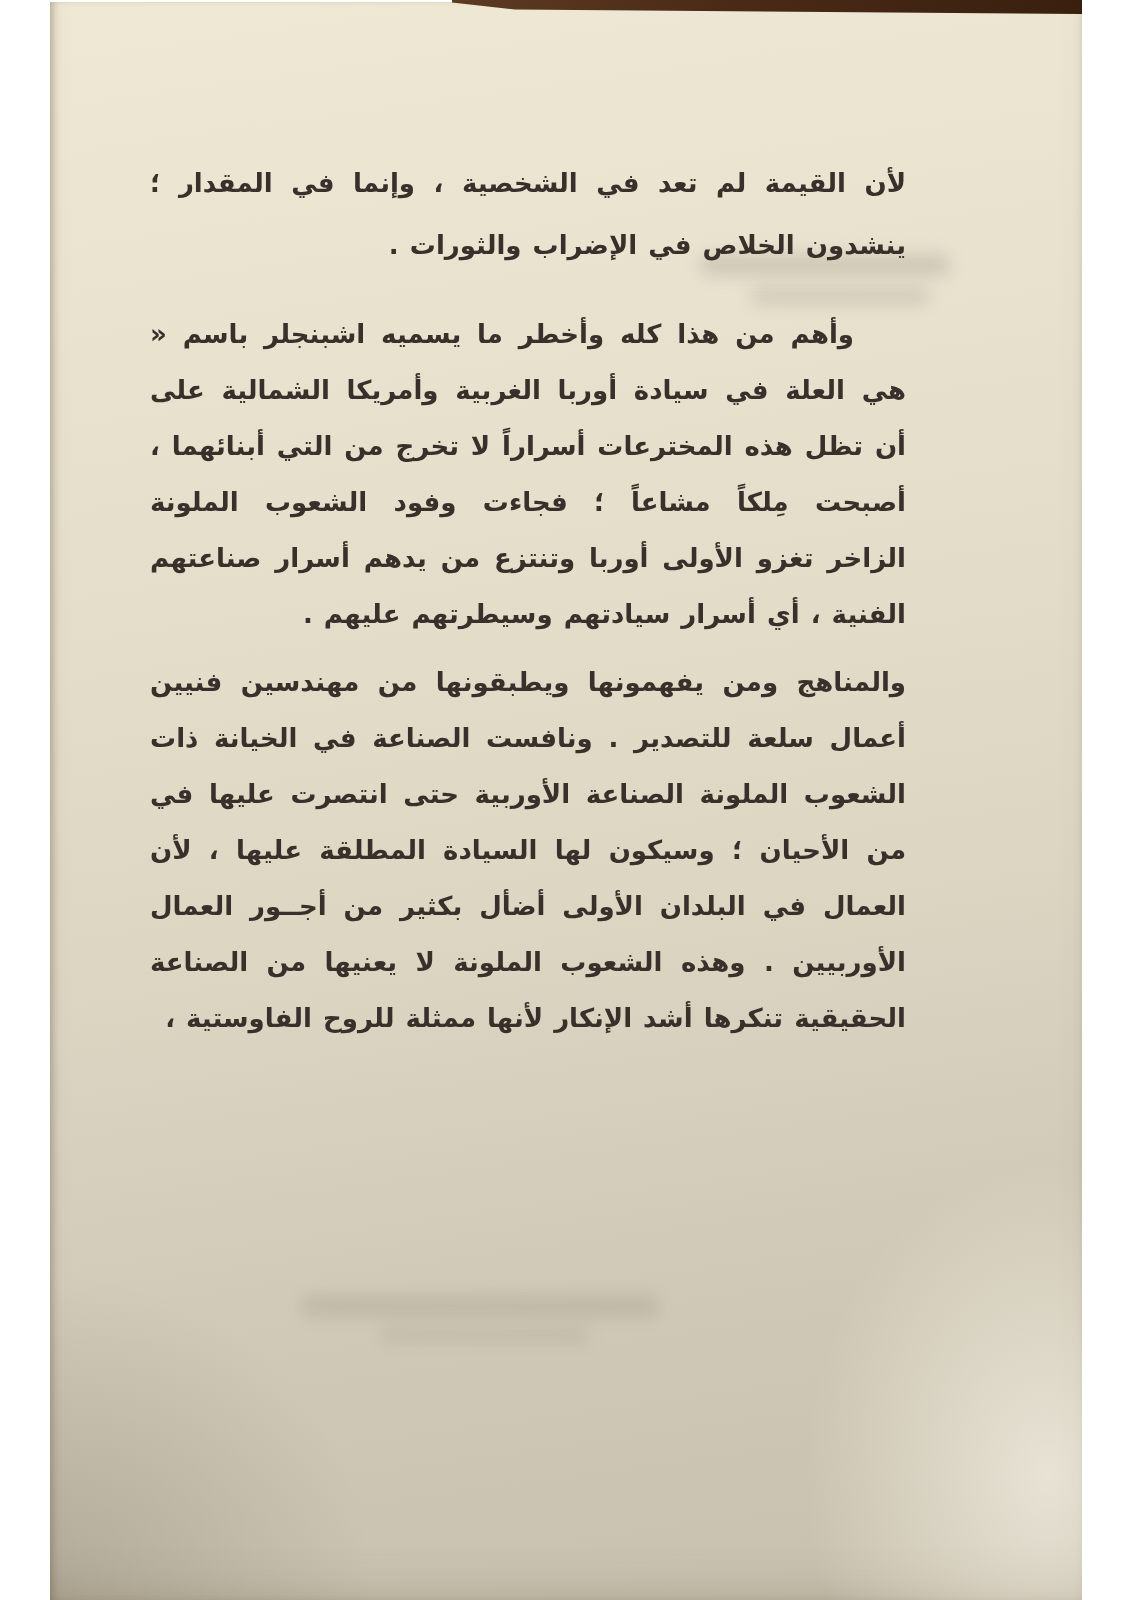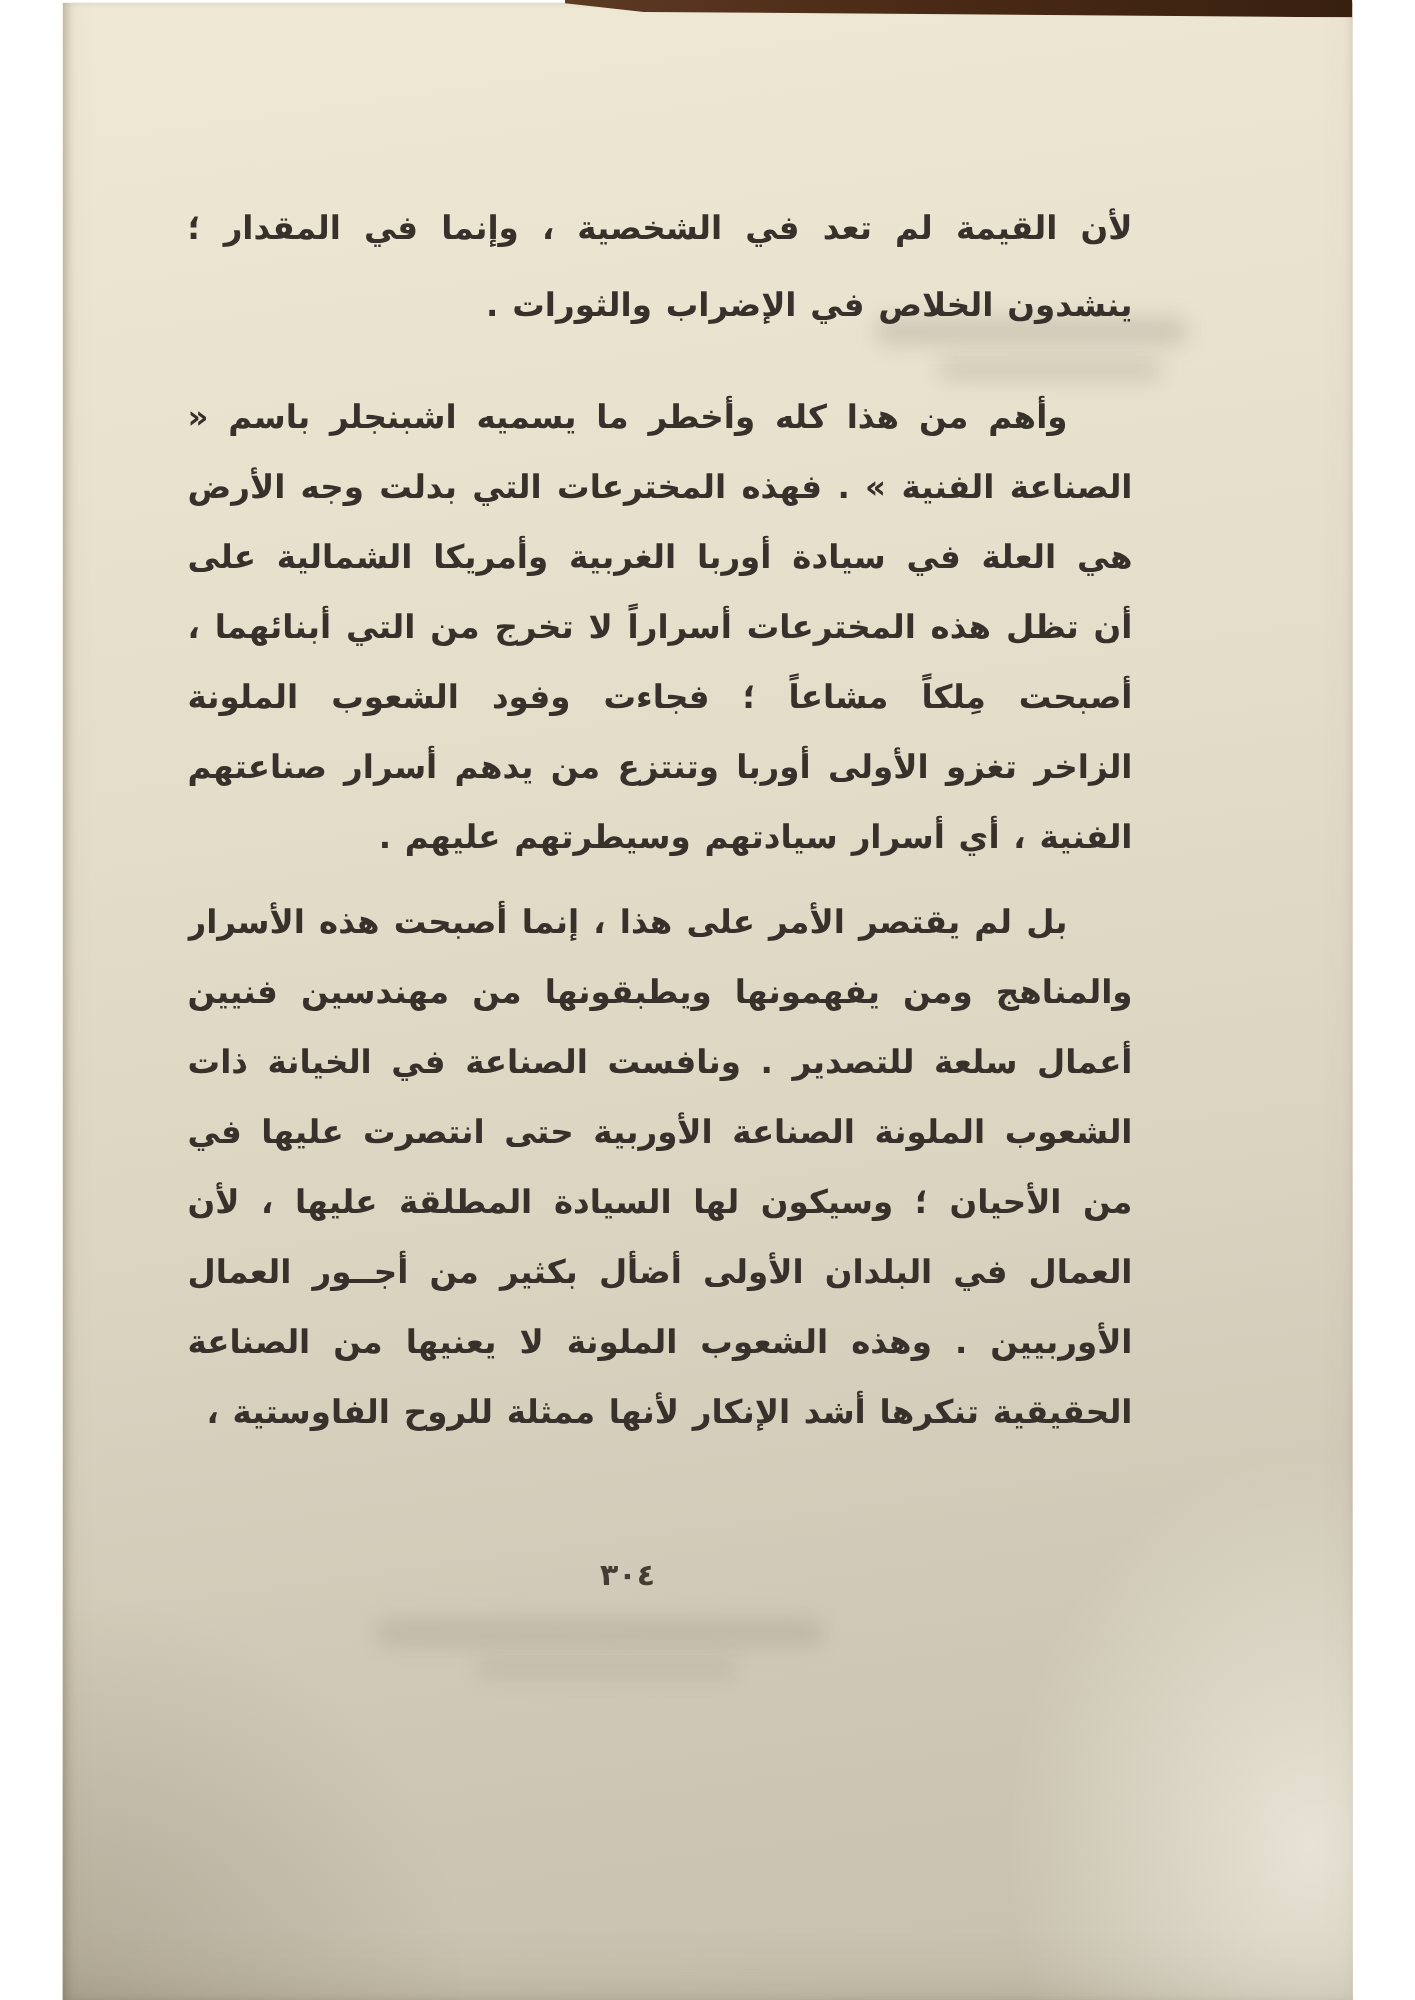--- a/index.html
+++ b/index.html
@@ -90,36 +90,33 @@
 
     <div class="text-block">
 
       <div class="p1">
         <div class="line">لأن القيمة لم تعد في الشخصية ، وإنما في المقدار ؛ فاندفعوا</div>
         <div class="line short">ينشدون الخلاص في الإضراب والثورات .</div>
       </div>
 
       <div class="p2">
         <div class="line indent">وأهم من هذا كله وأخطر ما يسميه اشبنجلر باسم « خيانة</div>
-        <div class="line">الصناعة الفنية » . فهذه المخترعات التي بدلت وجه الأرض</div>
         <div class="line">هي العلة في سيادة أوربا الغربية وأمريكا الشمالية على العالم ؟</div>
         <div class="line">أن تظل هذه المخترعات أسراراً لا تخرج من التي أبنائهما ،</div>
         <div class="line">أصبحت مِلكاً مشاعاً ؛ فجاءت وفود الشعوب الملونة كالفيض</div>
         <div class="line">الزاخر تغزو الأولى أوربا وتنتزع من يدهم أسرار صناعتهم</div>
         <div class="line short">الفنية ، أي أسرار سيادتهم وسيطرتهم عليهم .</div>
       </div>
 
       <div class="p3">
-        <div class="line indent">بل لم يقتصر الأمر على هذا ، إنما أصبحت هذه الأسرار</div>
         <div class="line">والمناهج ومن يفهمونها ويطبقونها من مهندسين فنيين ومديري</div>
         <div class="line">أعمال سلعة للتصدير . ونافست الصناعة في الخيانة ذات</div>
         <div class="line">الشعوب الملونة الصناعة الأوربية حتى انتصرت عليها في كثير</div>
         <div class="line">من الأحيان ؛ وسيكون لها السيادة المطلقة عليها ، لأن أجور</div>
         <div class="line">العمال في البلدان الأولى أضأل بكثير من أجــور العمال</div>
         <div class="line">الأوربيين . وهذه الشعوب الملونة لا يعنيها من الصناعة الفنية</div>
         <div class="line short">الحقيقية تنكرها أشد الإنكار لأنها ممثلة للروح الفاوستية ،</div>
       </div>
 
-      <div class="page-number">٣٠٤</div>
 
     </div>
   </div>
 </div>
 
 </body></html>

